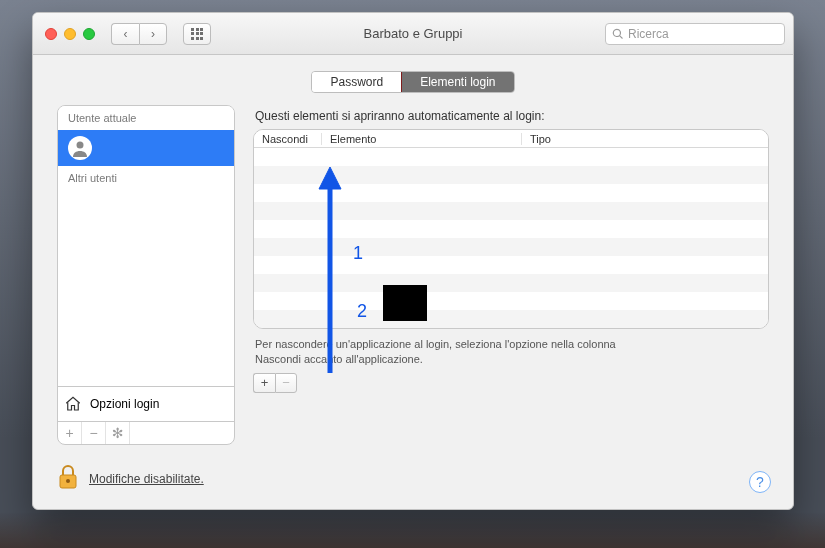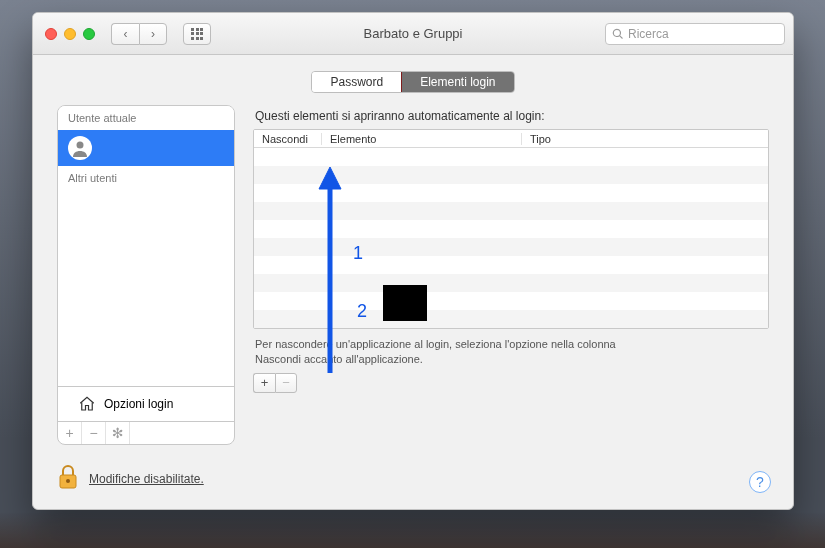--- a/index.html
+++ b/index.html
@@ -28,26 +28,26 @@
   .content { display:flex; padding:12px 24px 0 24px; gap:18px; align-items:flex-start; }
   .sidebar { width:178px; border:1px solid #c8c8c8; border-radius:8px; background:#fff; display:flex; flex-direction:column; overflow:hidden; height:340px; }
   .sb-section { font-size:11px; color:#7a7a7a; padding:6px 10px; background:#fff; }
   .user-row { display:flex; align-items:center; gap:8px; padding:6px 10px; }
   .user-row.selected { background:#2d7cf6; color:#fff; }
   .avatar { width:24px; height:24px; border-radius:50%; background:#d0d0d0; display:flex; align-items:center; justify-content:center; overflow:hidden; }
   .avatar.selected { background:#fff; }
   .uname { font-size:12px; line-height:1.2; }
   .usub { font-size:10px; opacity:.85; }
   .sb-spacer { flex:1; }
-  .login-opts { border-top:1px solid #c8c8c8; display:flex; align-items:center; gap:8px; padding:8px 20px; font-size:12px; }
+  .login-opts { border-top:1px solid #c8c8c8; display:flex; align-items:center; gap:8px; padding:8px 6px; font-size:12px; }
   .sb-btns { display:flex; border-top:1px solid #c8c8c8; }
   .sbbtn { width:24px; height:22px; display:flex; align-items:center; justify-content:center; color:#9e9e9e; border-right:1px solid #e3e3e3; font-size:14px; }
   .main { flex:1; }
   .main-label { font-size:12px; color:#333; margin:4px 0 6px 2px; }
-  .table { border:1px solid #c8c8c8; background:#fff; border-radius:2px; overflow:hidden; }
+  .table { border:1px solid #c8c8c8; background:#fff; border-radius:10px; overflow:hidden; }
   .thead { display:flex; font-size:11px; background:#fff; border-bottom:1px solid #d8d8d8; height:18px; align-items:center; }
   .th { padding:0 8px; border-right:1px solid #e2e2e2; color:#333; }
   .th.c1 { width:68px; } .th.c2 { width:200px; } .th.c3 { flex:1; border-right:none; }
   .tbody { height:180px; position:relative; }
   .trow { height:18px; }
   .trow:nth-child(even){ background:#f4f4f4; }
   .hint { font-size:11px; color:#555; margin:8px 2px 0; line-height:1.35; max-width:400px; }
   .addrm { display:flex; margin-top:6px; }
   .armbtn { width:22px; height:20px; border:1px solid #bdbdbd; background:linear-gradient(#ffffff,#f0f0f0); display:flex; align-items:center; justify-content:center; font-size:13px; color:#555; }
   .armbtn:first-child { border-radius:3px 0 0 3px; border-right:0; }

